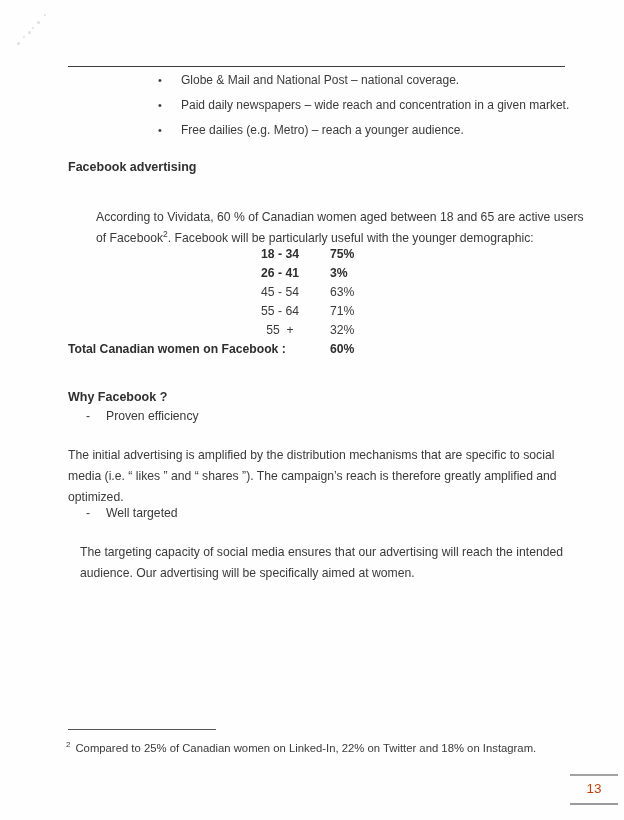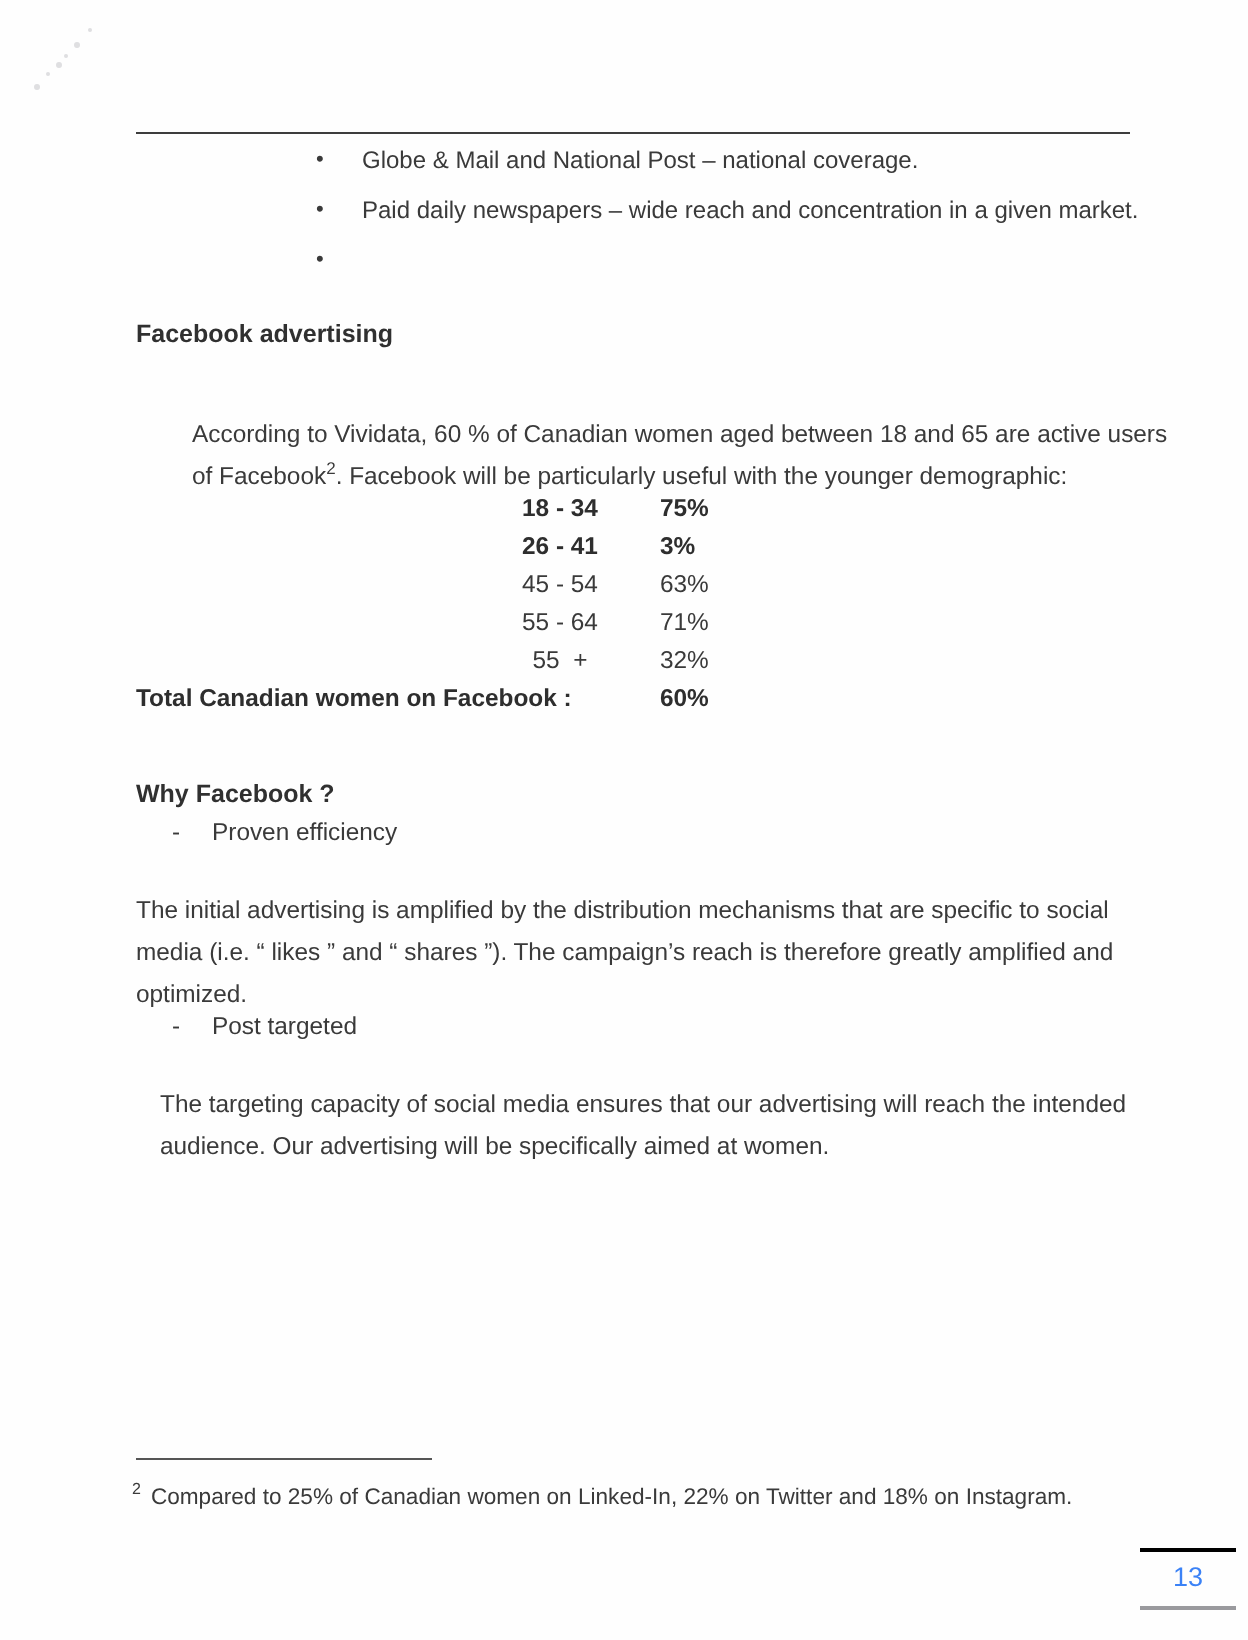--- a/index.html
+++ b/index.html
@@ -59,22 +59,22 @@
     position:absolute; left:68px; top:729px; width:148px; height:1px; background:#555;
   }
   .footnote {
     position:absolute; left:66px; top:737px; width:500px;
     font-size:11.3px; color:#3a3a3a; line-height:15px;
   }
   .footnote sup { font-size:8px; vertical-align:super; margin-right:5px; }
 
   .page-number {
     position:absolute; left:570px; top:774px; width:48px; height:27px;
-    border-top:2px solid #000000; border-bottom:2px solid #9a9a9e;
-    text-align:center; font-size:13.5px; line-height:26px; color:#3b82f6;
+    border-top:2px solid #a3a3a3; border-bottom:2px solid #9a9a9e;
+    text-align:center; font-size:13.5px; line-height:26px; color:#c2410c;
   }
 </style>
 </head>
 <body>
 
 <div class="page">
 
   <div class="scan-marks">
     <span style="left:17px; top:42px;"></span>
     <span style="left:23px; top:36px; width:2px; height:2px;"></span>
@@ -90,20 +90,21 @@
     <div class="bullet-item">
       <span class="bullet-dot">•</span>
       <span>Globe &amp; Mail and National Post – national coverage.</span>
     </div>
     <div class="bullet-item">
       <span class="bullet-dot">•</span>
       <span>Paid daily newspapers – wide reach and concentration in a given market.</span>
     </div>
     <div class="bullet-item">
       <span class="bullet-dot">•</span>
+      <span>Free dailies (e.g. Metro) – reach a younger audience.</span>
     </div>
   </div>
 
   <div class="h-bold h-facebook">Facebook advertising</div>
 
   <p class="para intro"><span>According to Vividata, 60 % of Canadian women aged between 18 and 65 are active users of Facebook</span><sup class="ref">2</sup><span>. Facebook will be particularly useful with the younger demographic:</span></p>
 
   <div class="fbtable">
     <div class="t-row t-bold">
       <span class="t-age">18 - 34</span>
@@ -135,21 +136,21 @@
 
   <div class="dash-item dash-1">
     <span class="dash">-</span>
     <span class="dash-text">Proven efficiency</span>
   </div>
 
   <p class="para para-1">The initial advertising is amplified by the distribution mechanisms that are specific to social media (i.e. “ likes ” and “ shares ”). The campaign’s reach is therefore greatly amplified and optimized.</p>
 
   <div class="dash-item dash-2">
     <span class="dash">-</span>
-    <span class="dash-text">Post targeted</span>
+    <span class="dash-text">Well targeted</span>
   </div>
 
   <p class="para para-2">The targeting capacity of social media ensures that our advertising will reach the intended audience. Our advertising will be specifically aimed at women.</p>
 
   <div class="footnote-rule"></div>
 
   <div class="footnote"><sup>2</sup><span>Compared to 25% of Canadian women on Linked-In, 22% on Twitter and 18% on Instagram.</span></div>
 
   <div class="page-number">13</div>
 

